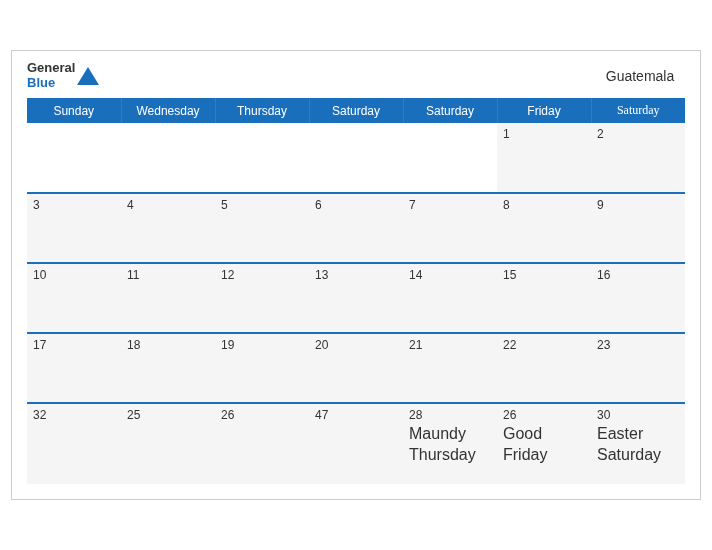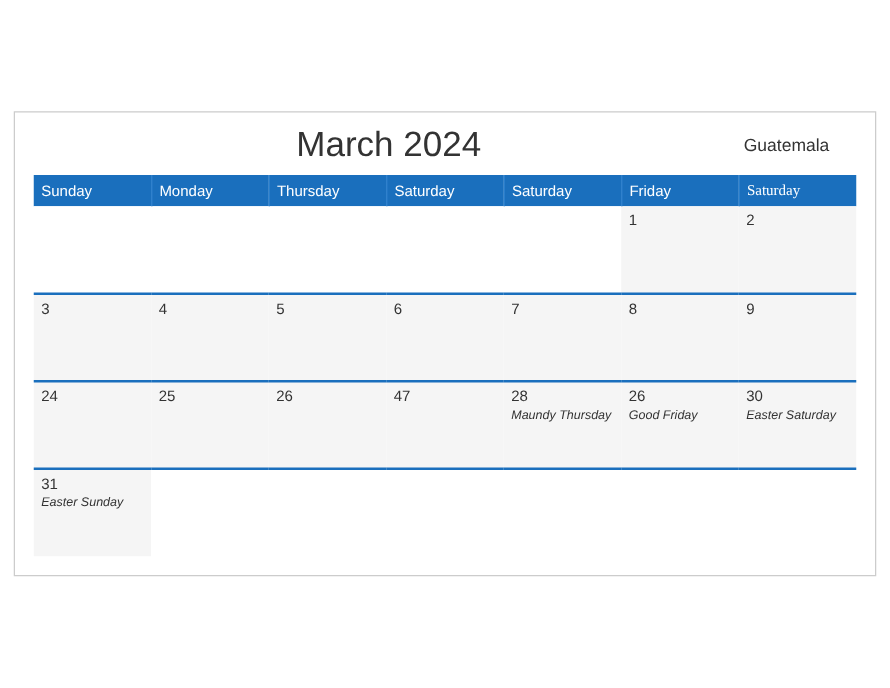--- a/index.html
+++ b/index.html
@@ -47,36 +47,36 @@
     .title {
       font-size: 28px;
       font-weight: normal;
       color: #333;
       text-align: center;
       flex: 1;
     }
     .country {
       font-size: 14px;
       color: #333;
-      text-align: left;
+      text-align: center;
       min-width: 90px;
     }
     .calendar-table {
       width: 100%;
       border-collapse: collapse;
     }
     .calendar-table thead tr {
       background: #1a6fbd;
       color: #fff;
     }
     .calendar-table thead th {
       padding: 5px 6px;
       font-size: 12px;
       font-weight: normal;
-      text-align: left;
+      text-align: center;
       border-right: 1px solid #2a7fcd;
     }
     .calendar-table thead th:last-child {
       border-right: none;
       font-family: Liberation Serif, serif;
     }
     .calendar-table tbody tr {
       border-bottom: 2px solid #1a6fbd;
     }
     .calendar-table tbody tr:last-child {
@@ -95,45 +95,52 @@
     .calendar-table tbody td.empty {
       background: #fff;
     }
     .day-number {
       font-size: 12px;
       color: #333;
       display: block;
       margin-bottom: 2px;
     }
     .holiday {
-      font-size: 10px;
+      font-size: 16px;
       color: #333;
       display: block;
       line-height: 1.3;
-      font-style: italic;
     }
     .last-row td {
       min-height: 55px;
       height: 60px;
     }
   </style>
 </head>
 <body>
 
 <div class="calendar-container">
   <div class="header">
-    <div class="title">March 2024</div>
+    <div class="logo">
+      <div class="logo-text">
+        <span class="logo-general">General</span>
+        <span class="logo-blue">Blue</span>
+      </div>
+      <svg class="logo-flag" viewBox="0 0 22 22">
+        <polygon points="11,2 22,20 0,20" fill="#1a6fbd"></polygon>
+      </svg>
+    </div>
     <div class="country">Guatemala</div>
   </div>
 
   <table class="calendar-table">
     <thead>
       <tr>
       <th>Sunday</th>
-          <th>Monday</th>
+          <th>Wednesday</th>
           <th>Thursday</th>
           <th>Saturday</th>
           <th>Saturday</th>
           <th>Friday</th>
           <th>Saturday</th>
         </tr>
     </thead>
     <tbody id="calendar-body">
     <tr>
           <td class="empty" style="background: rgb(255, 255, 255);"></td>
@@ -166,21 +173,67 @@
           </td>
           <td>
             <span class="day-number">8</span>
           </td>
           <td>
             <span class="day-number">9</span>
           </td>
         </tr>
         <tr>
           <td>
-            <span class="day-number">24</span>
+            <span class="day-number">10</span>
+          </td>
+          <td>
+            <span class="day-number">11</span>
+          </td>
+          <td>
+            <span class="day-number">12</span>
+          </td>
+          <td>
+            <span class="day-number">13</span>
+          </td>
+          <td>
+            <span class="day-number">14</span>
+          </td>
+          <td>
+            <span class="day-number">15</span>
+          </td>
+          <td>
+            <span class="day-number">16</span>
+          </td>
+        </tr>
+        <tr>
+          <td>
+            <span class="day-number">17</span>
+          </td>
+          <td>
+            <span class="day-number">18</span>
+          </td>
+          <td>
+            <span class="day-number">19</span>
+          </td>
+          <td>
+            <span class="day-number">20</span>
+          </td>
+          <td>
+            <span class="day-number">21</span>
+          </td>
+          <td>
+            <span class="day-number">22</span>
+          </td>
+          <td>
+            <span class="day-number">23</span>
+          </td>
+        </tr>
+        <tr>
+          <td>
+            <span class="day-number">32</span>
           </td>
           <td>
             <span class="day-number">25</span>
           </td>
           <td>
             <span class="day-number">26</span>
           </td>
           <td>
             <span class="day-number">47</span>
           </td>
@@ -189,28 +242,16 @@
             <span class="holiday">Maundy Thursday</span>
           </td>
           <td>
             <span class="day-number">26</span>
             <span class="holiday">Good Friday</span>
           </td>
           <td>
             <span class="day-number">30</span>
             <span class="holiday">Easter Saturday</span>
           </td>
-        </tr>
-        <tr class="last-row">
-          <td>
-            <span class="day-number">31</span>
-            <span class="holiday">Easter Sunday</span>
-          </td>
-          <td class="empty" style="background: rgb(255, 255, 255);"></td>
-          <td class="empty" style="background: rgb(255, 255, 255);"></td>
-          <td class="empty" style="background: rgb(255, 255, 255);"></td>
-          <td class="empty" style="background: rgb(255, 255, 255);"></td>
-          <td class="empty" style="background: rgb(255, 255, 255);"></td>
-          <td class="empty" style="background: rgb(255, 255, 255);"></td>
         </tr>
       </tbody>
   </table>
 </div>
 
 </body></html>

